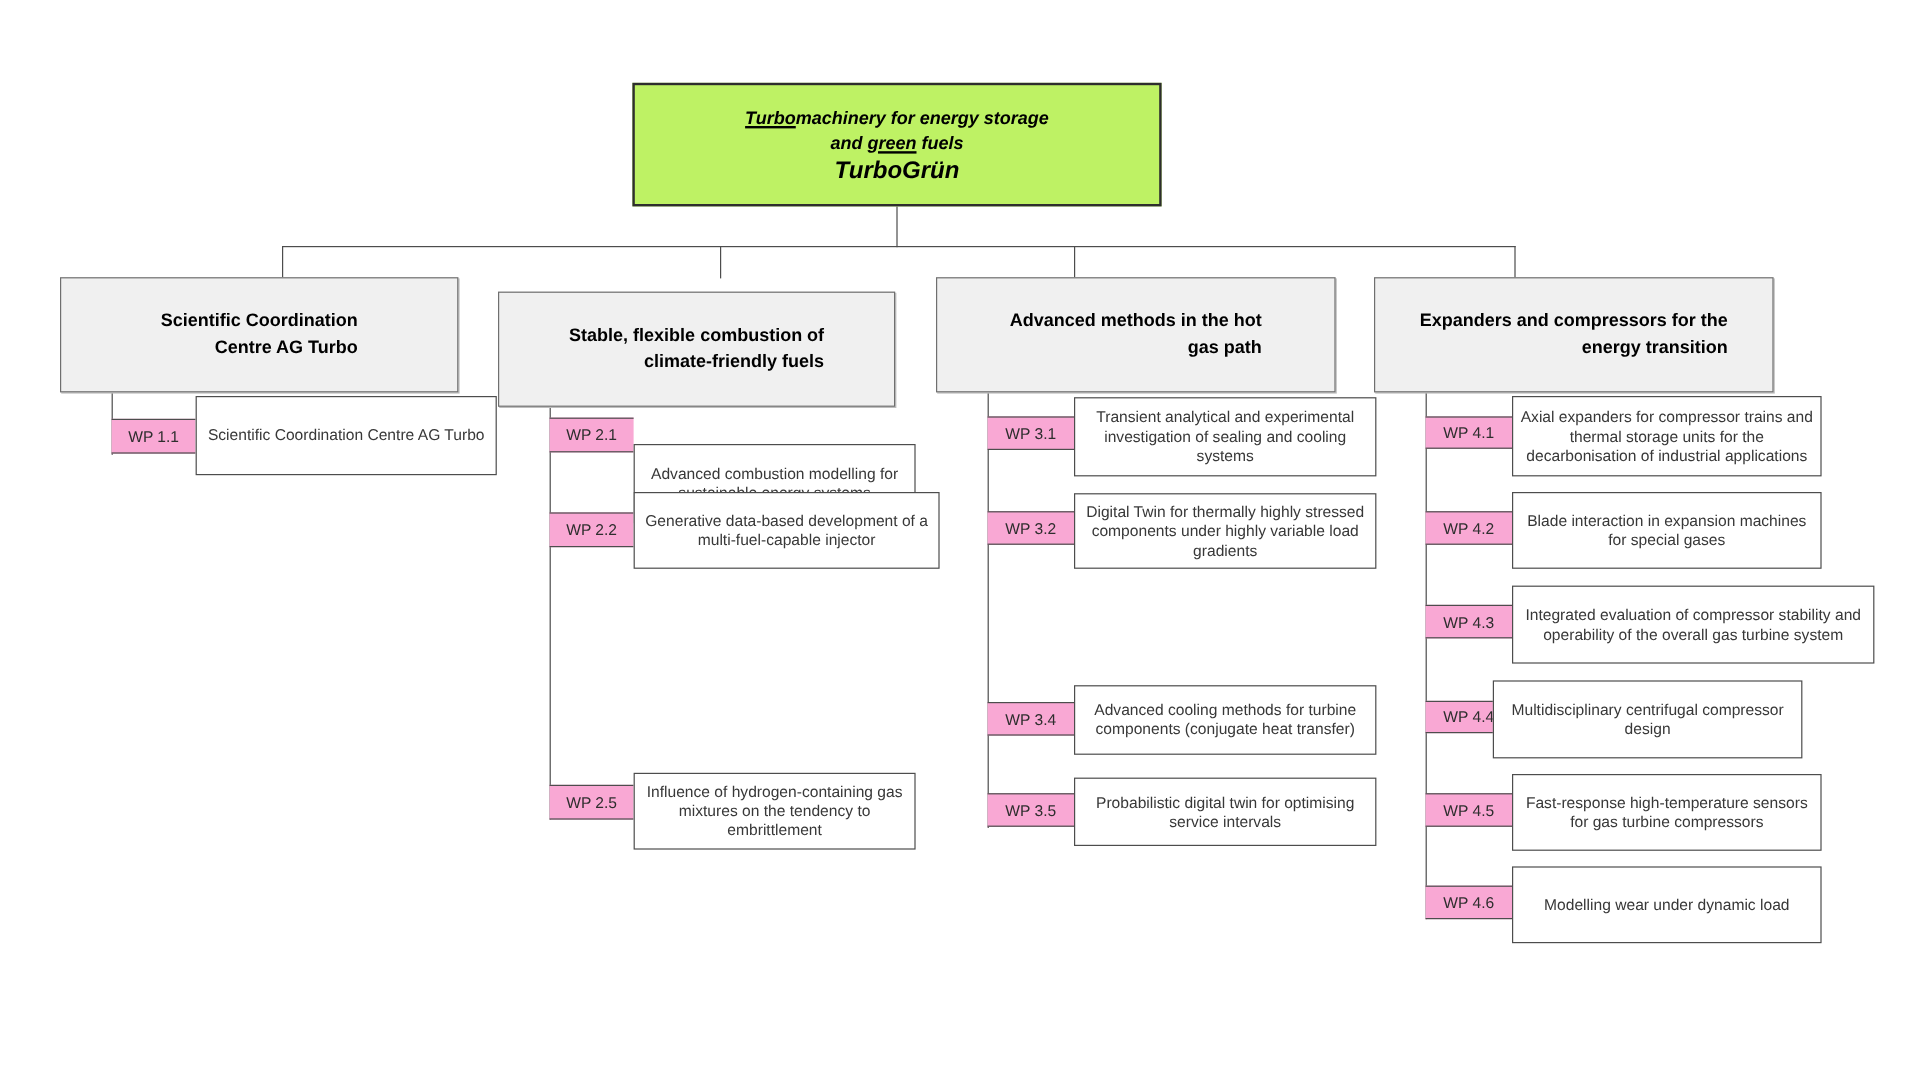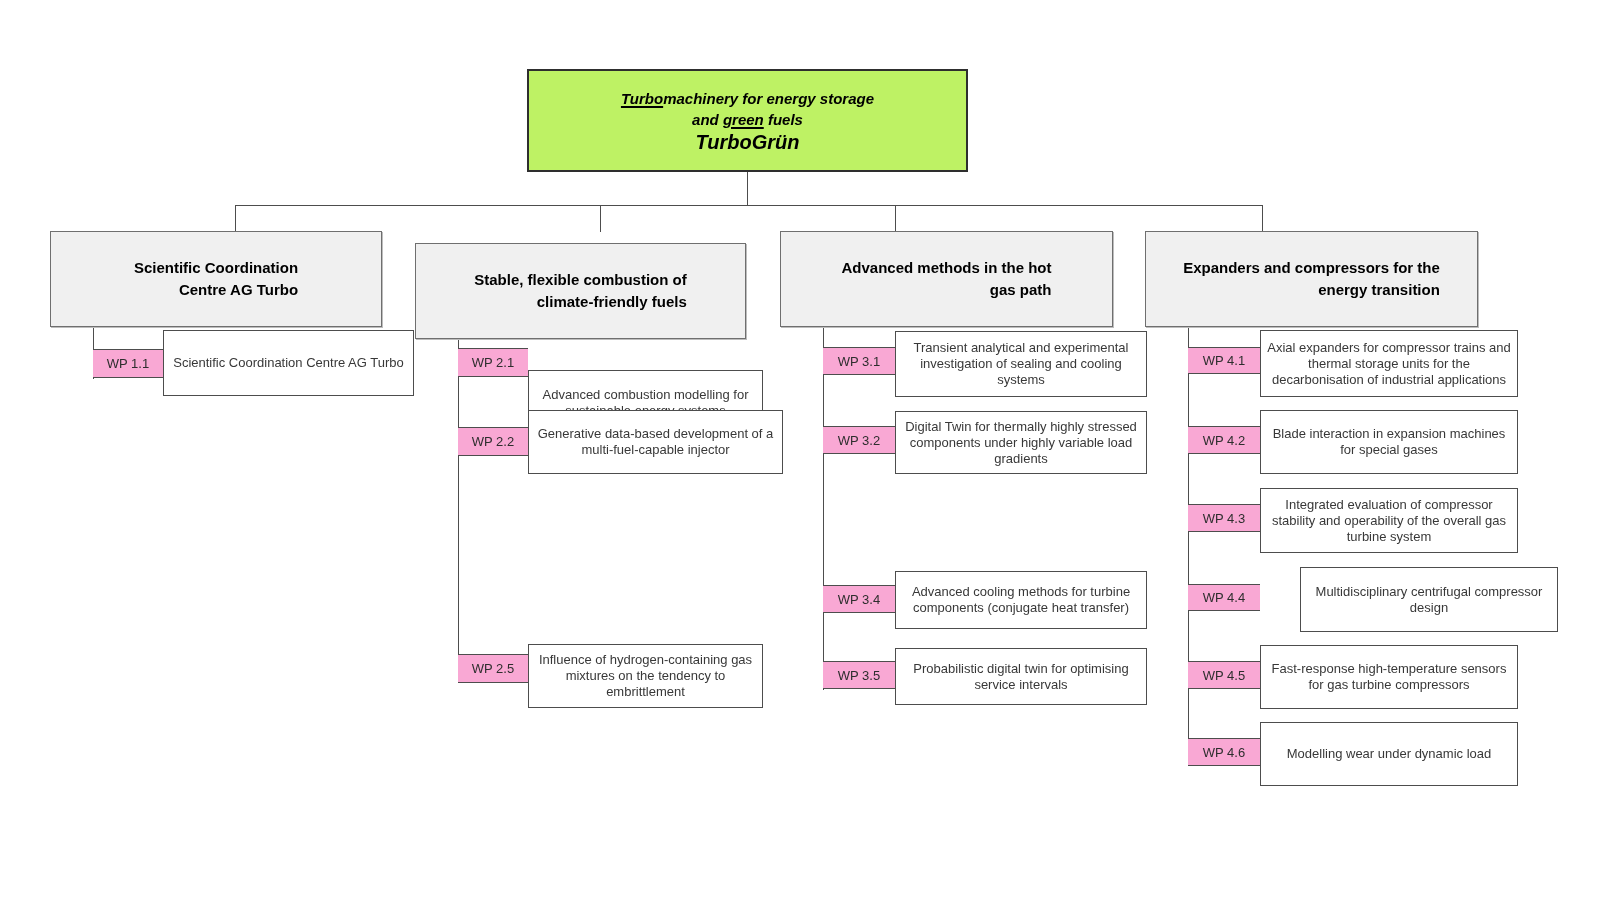--- a/index.html
+++ b/index.html
@@ -146,24 +146,24 @@
   <div class="wp-tag" style="left:823px; top:661px; width:72px; height:28px;">WP 3.5</div>
   <div class="wp-box" style="left:895px; top:648px; width:252px; height:57px;">Probabilistic digital twin for optimising service intervals</div>
 
   <div class="wp-tag" style="left:1188px; top:347px; width:72px; height:27px;">WP 4.1</div>
   <div class="wp-box" style="left:1260px; top:330px; width:258px; height:67px;">Axial expanders for compressor trains and thermal storage units for the decarbonisation of industrial applications</div>
 
   <div class="wp-tag" style="left:1188px; top:426px; width:72px; height:28px;">WP 4.2</div>
   <div class="wp-box" style="left:1260px; top:410px; width:258px; height:64px;">Blade interaction in expansion machines for special gases</div>
 
   <div class="wp-tag" style="left:1188px; top:504px; width:72px; height:28px;">WP 4.3</div>
-  <div class="wp-box" style="left:1260px; top:488px; width:258px; height:65px;">Integrated evaluation of compressor stability and operability of the overall gas turbine system</div>
+  <div class="wp-box" style="left:1260px; top:488px; width:302px; height:65px;">Integrated evaluation of compressor stability and operability of the overall gas turbine system</div>
 
   <div class="wp-tag" style="left:1188px; top:584px; width:72px; height:27px;">WP 4.4</div>
-  <div class="wp-box" style="left:1300px; top:567px; width:258px; height:65px;">Multidisciplinary centrifugal compressor design</div>
+  <div class="wp-box" style="left:1244px; top:567px; width:258px; height:65px;">Multidisciplinary centrifugal compressor design</div>
 
   <div class="wp-tag" style="left:1188px; top:661px; width:72px; height:28px;">WP 4.5</div>
   <div class="wp-box" style="left:1260px; top:645px; width:258px; height:64px;">Fast-response high-temperature sensors for gas turbine compressors</div>
 
   <div class="wp-tag" style="left:1188px; top:738px; width:72px; height:28px;">WP 4.6</div>
   <div class="wp-box" style="left:1260px; top:722px; width:258px; height:64px;">Modelling wear under dynamic load</div>
 
 </div>
 
 </body></html>

